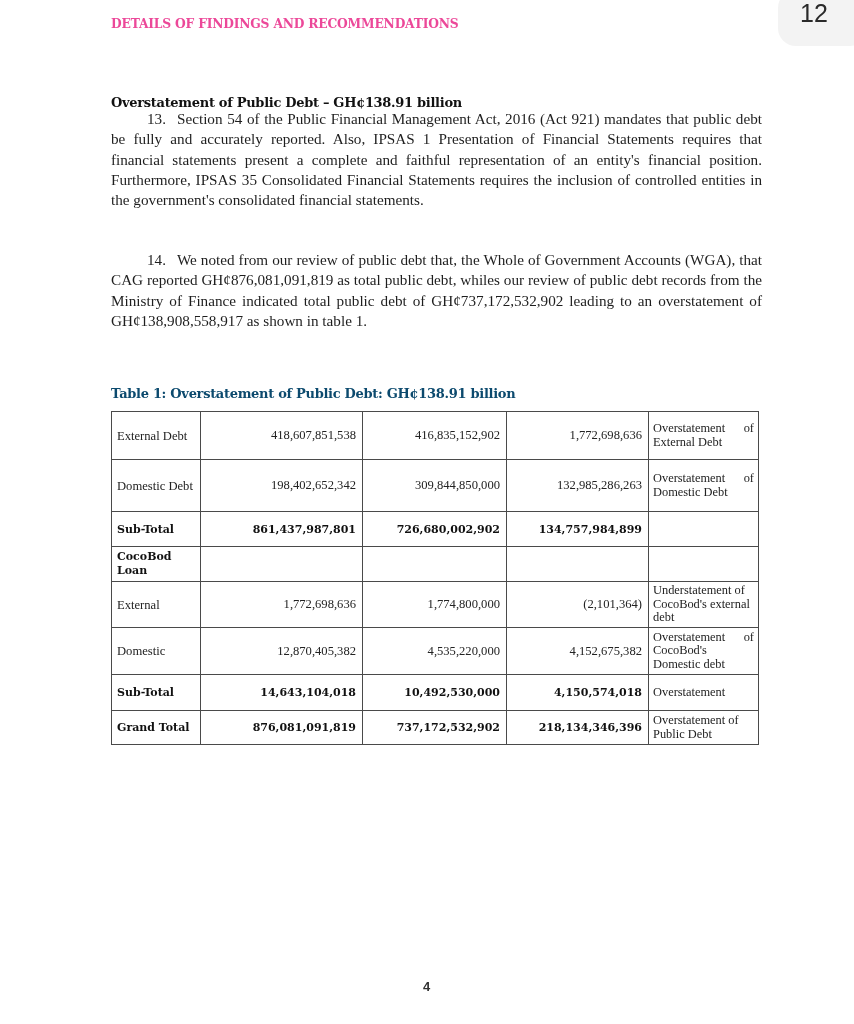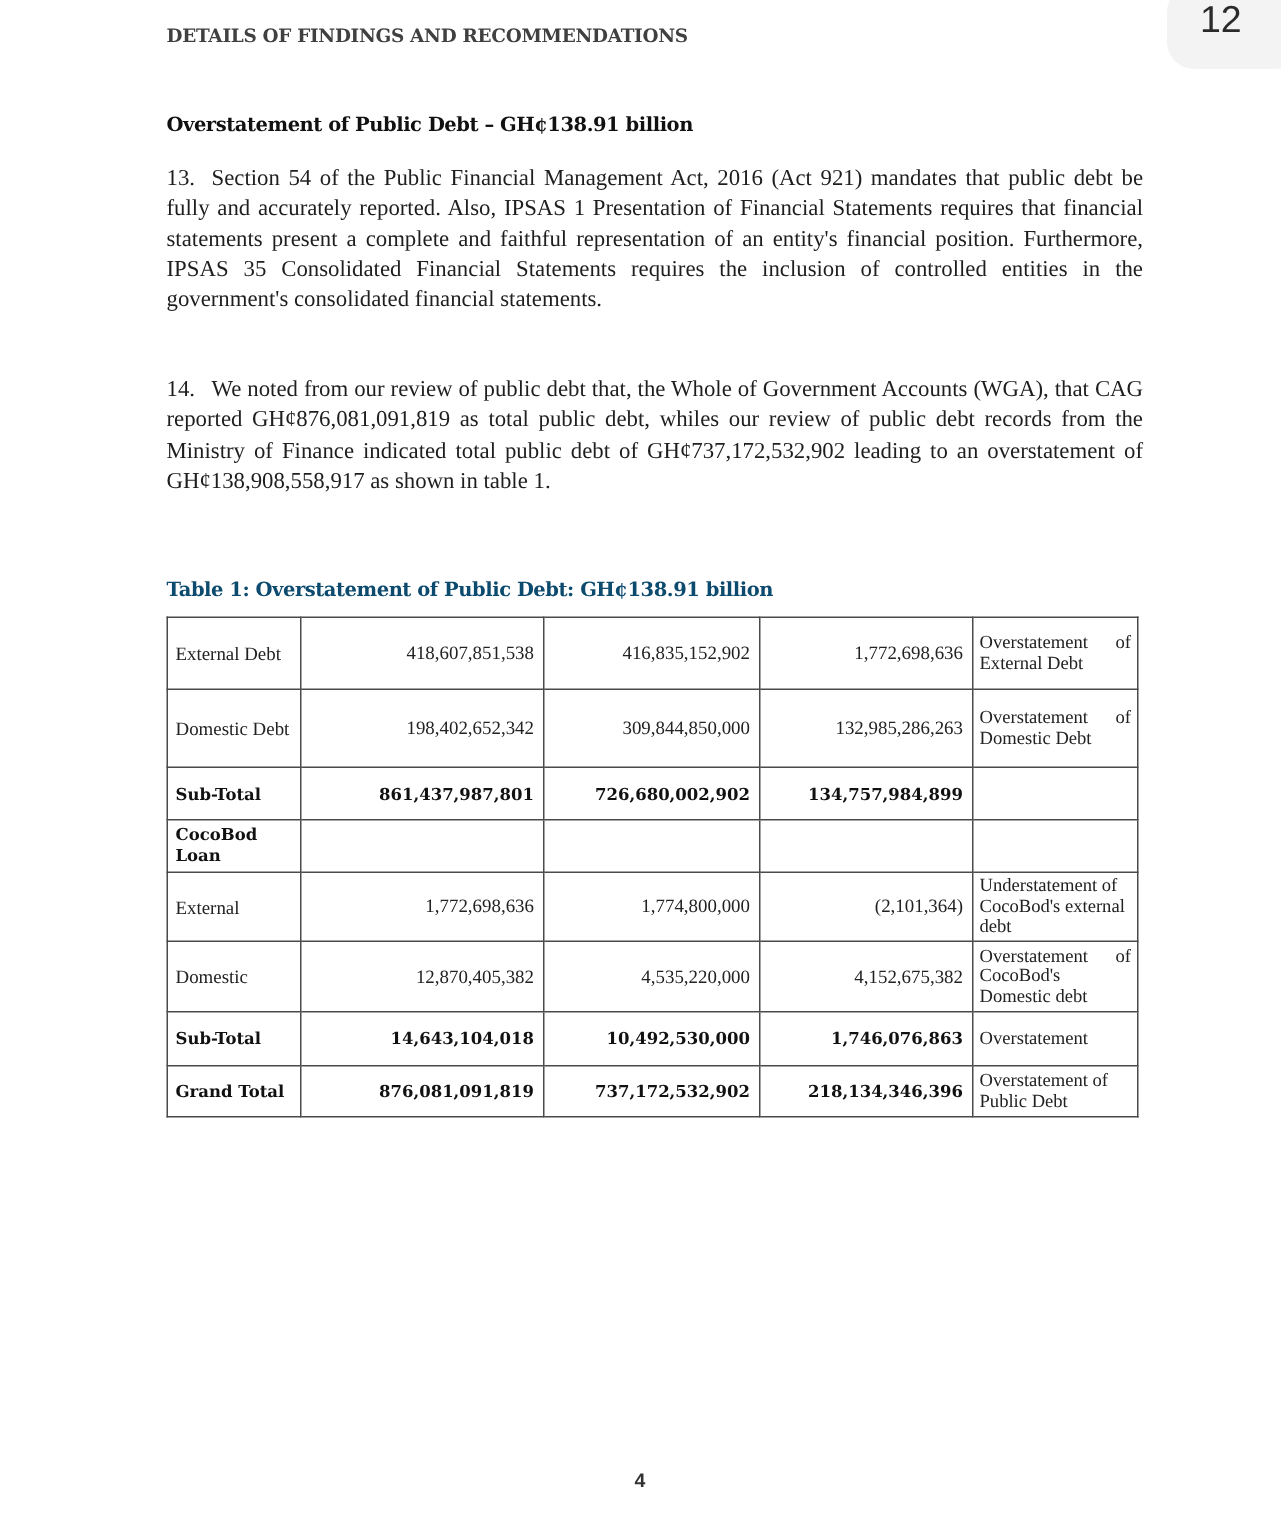--- a/index.html
+++ b/index.html
@@ -13,33 +13,33 @@
     background: #f3f3f3; border-radius: 18px;
   }
   .page-badge span {
     position: absolute; left: 22px; top: 8px;
     font-family: "Liberation Sans", "DejaVu Sans", sans-serif;
     font-size: 25px; color: #2a2a2a; line-height: 30px;
   }
   .section-heading {
     position: absolute; left: 111px; top: 16px;
     font-family: "DejaVu Serif", serif; font-weight: bold; font-size: 12.3px;
-    letter-spacing: -0.2px; color: #404040;
+    letter-spacing: -0.2px; color: #ec4899;
   }
   .sub-heading {
-    position: absolute; left: 111px; top: 76px;
+    position: absolute; left: 111px; top: 95px;
     font-family: "DejaVu Serif", serif; font-weight: bold; font-size: 13px;
     letter-spacing: -0.3px; color: #111;
   }
   .para {
     position: absolute; left: 111px; width: 651px;
     font-family: "Liberation Serif", serif; font-size: 15.2px; line-height: 20.3px;
     text-align: justify; color: #1e1e1e;
   }
-  .para .num { display: inline-block; width: 30px; }
+  .para .num { display: inline-block; width: 30px; margin-left: 36px; }
   #para13 { top: 109px; }
   #para14 { top: 250px; }
   .table-title {
     position: absolute; left: 111px; top: 386px;
     font-family: "DejaVu Serif", serif; font-weight: bold; font-size: 13px;
     letter-spacing: -0.3px; color: #0c4a6e;
   }
   table.findings {
     position: absolute; left: 111px; top: 411px; width: 647px;
     border-collapse: collapse; table-layout: fixed;
@@ -131,21 +131,21 @@
     <td class="item-cell">Domestic</td>
     <td class="num-cell">12,870,405,382</td>
     <td class="num-cell">4,535,220,000</td>
     <td class="num-cell">4,152,675,382</td>
     <td class="remark">Overstatement of CocoBod's Domestic debt</td>
   </tr>
   <tr style="height:36px">
     <td class="bold">Sub-Total</td>
     <td class="num-cell bold">14,643,104,018</td>
     <td class="num-cell bold">10,492,530,000</td>
-    <td class="num-cell bold">1,746,076,863</td>
+    <td class="num-cell bold">4,150,574,018</td>
     <td class="remark remark-left">Overstatement</td>
   </tr>
   <tr style="height:34px">
     <td class="bold">Grand Total</td>
     <td class="num-cell bold">876,081,091,819</td>
     <td class="num-cell bold">737,172,532,902</td>
     <td class="num-cell bold">218,134,346,396</td>
     <td class="remark remark-left">Overstatement of Public Debt</td>
   </tr>
 </tbody>

